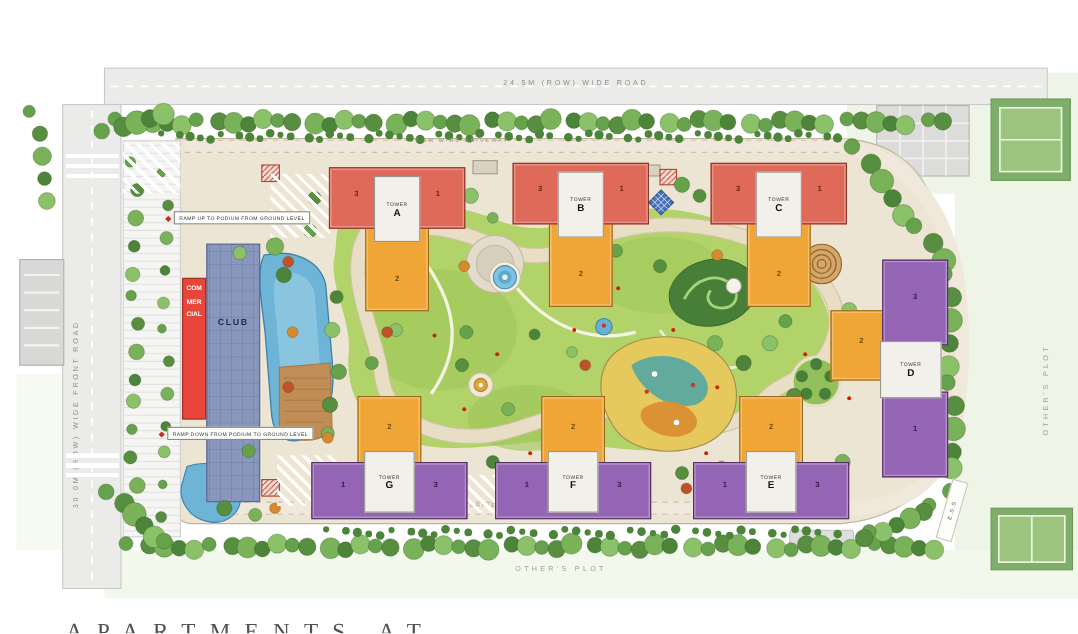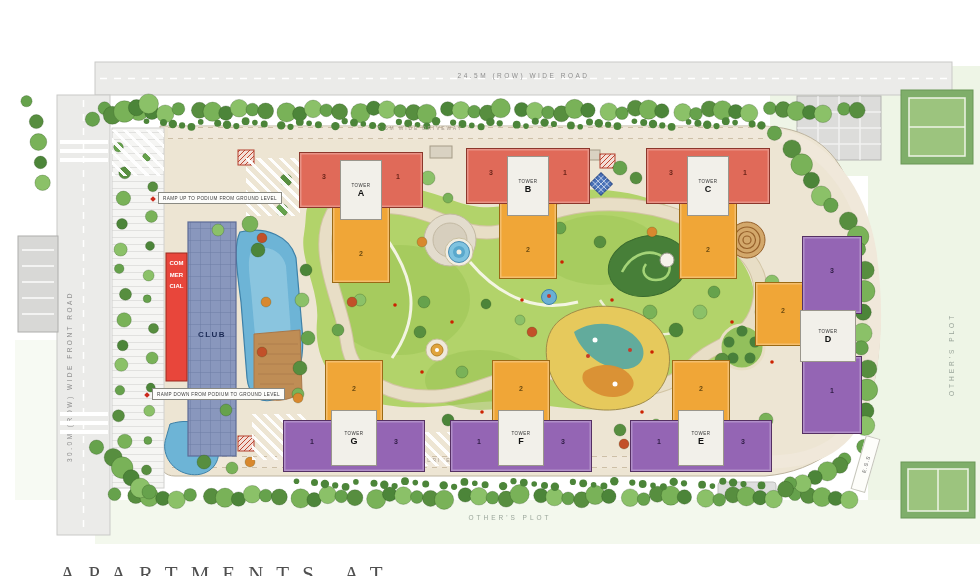--- a/index.html
+++ b/index.html
@@ -23,21 +23,21 @@
   .purple{background:#9465b4;border-color:#553063;}
   .tw-core{position:absolute;background:#f2f0ea;border:1px solid #9a968c;display:flex;flex-direction:column;
            align-items:center;justify-content:center;z-index:2;}
   .tw-word{font-size:4.5px;letter-spacing:.5px;color:#333;}
   .tw-letter{font-size:9px;font-weight:bold;color:#111;line-height:10px;}
   .tnum{position:absolute;font-size:7px;font-weight:bold;}
   .red .tnum{color:#6b2419;}
   .orange .tnum{color:#6b4a10;}
   .purple .tnum{color:#2f1c44;}
   .club-label{position:absolute;left:188px;top:288px;width:48px;text-align:center;font-size:8px;font-weight:bold;
-              color:#1b2a55;letter-spacing:1.5px;z-index:2;margin-top:42px;}
+              color:#1b2a55;letter-spacing:1.5px;z-index:2;}
   .commercial-label{position:absolute;left:168px;top:258px;width:17px;font-size:6px;font-weight:bold;color:#ffffff;
               word-break:break-all;line-height:11.6px;text-align:center;letter-spacing:0;z-index:2;}
   .ess{position:absolute;left:858px;top:436px;width:13px;height:54px;background:#fdfdfa;border:1px solid #c6c6bc;
        transform:rotate(16deg);z-index:2;display:flex;align-items:center;justify-content:center;}
   .ess span{writing-mode:vertical-rl;transform:rotate(180deg);font-size:5px;letter-spacing:1px;color:#555;}
   .caption{position:absolute;left:60px;top:562px;font-family:"Liberation Serif",serif;font-size:21px;
            letter-spacing:13px;color:#4f4f4f;white-space:nowrap;z-index:4;}
 </style>
 </head>
 <body>

